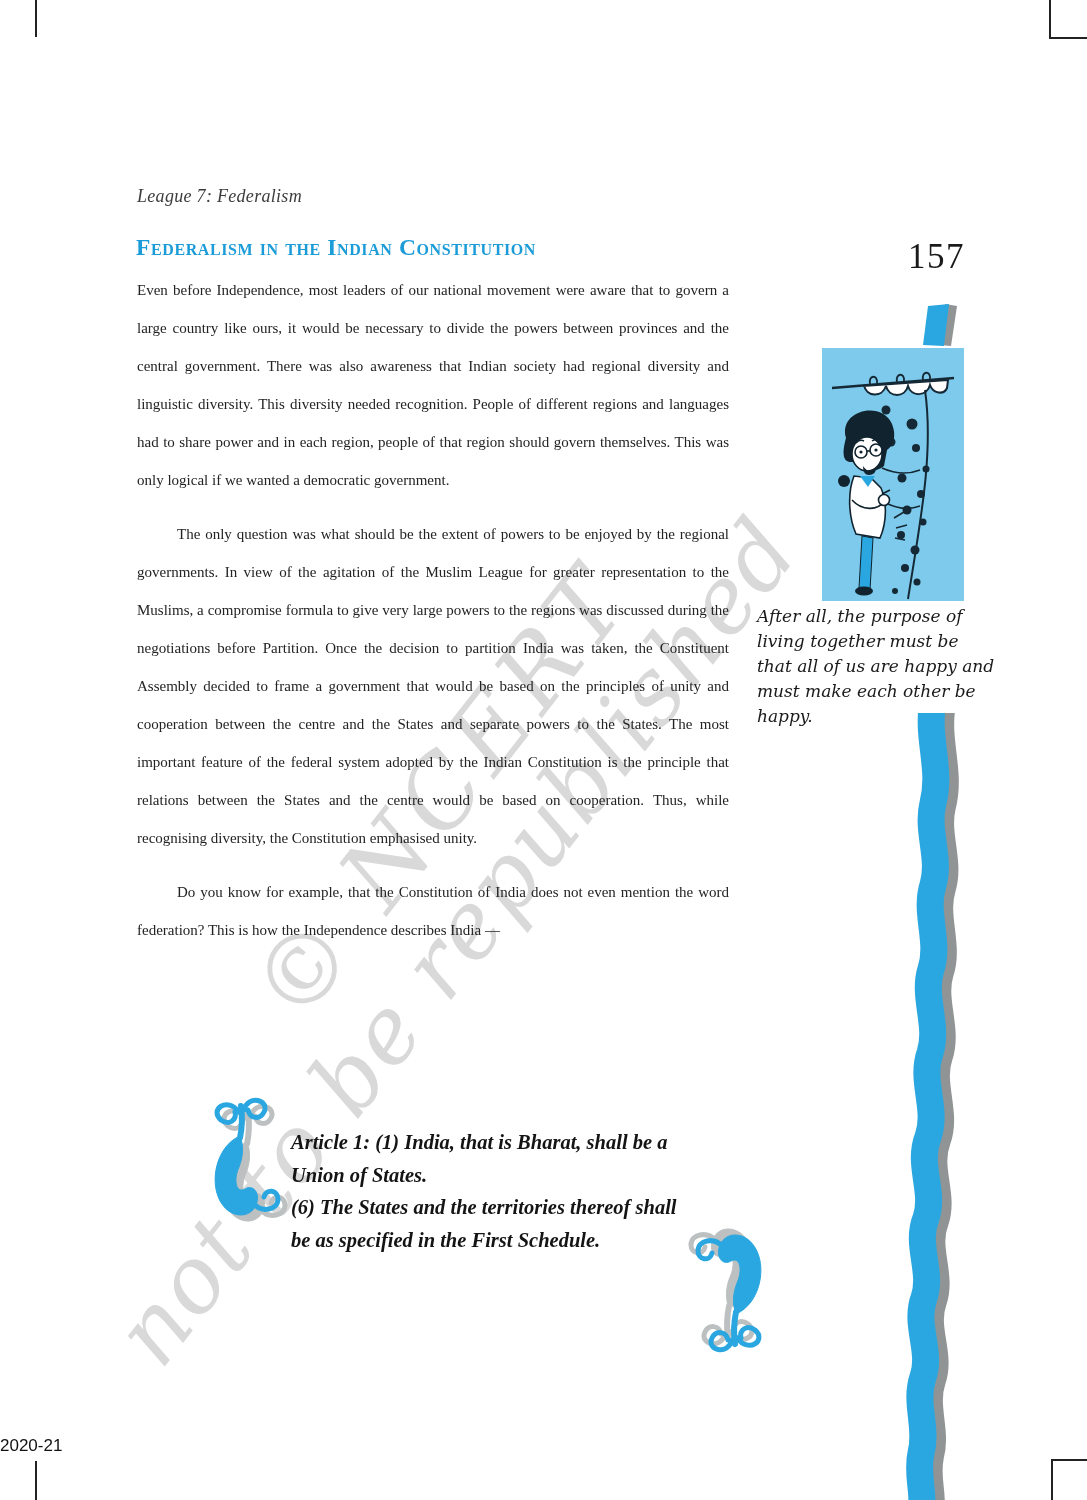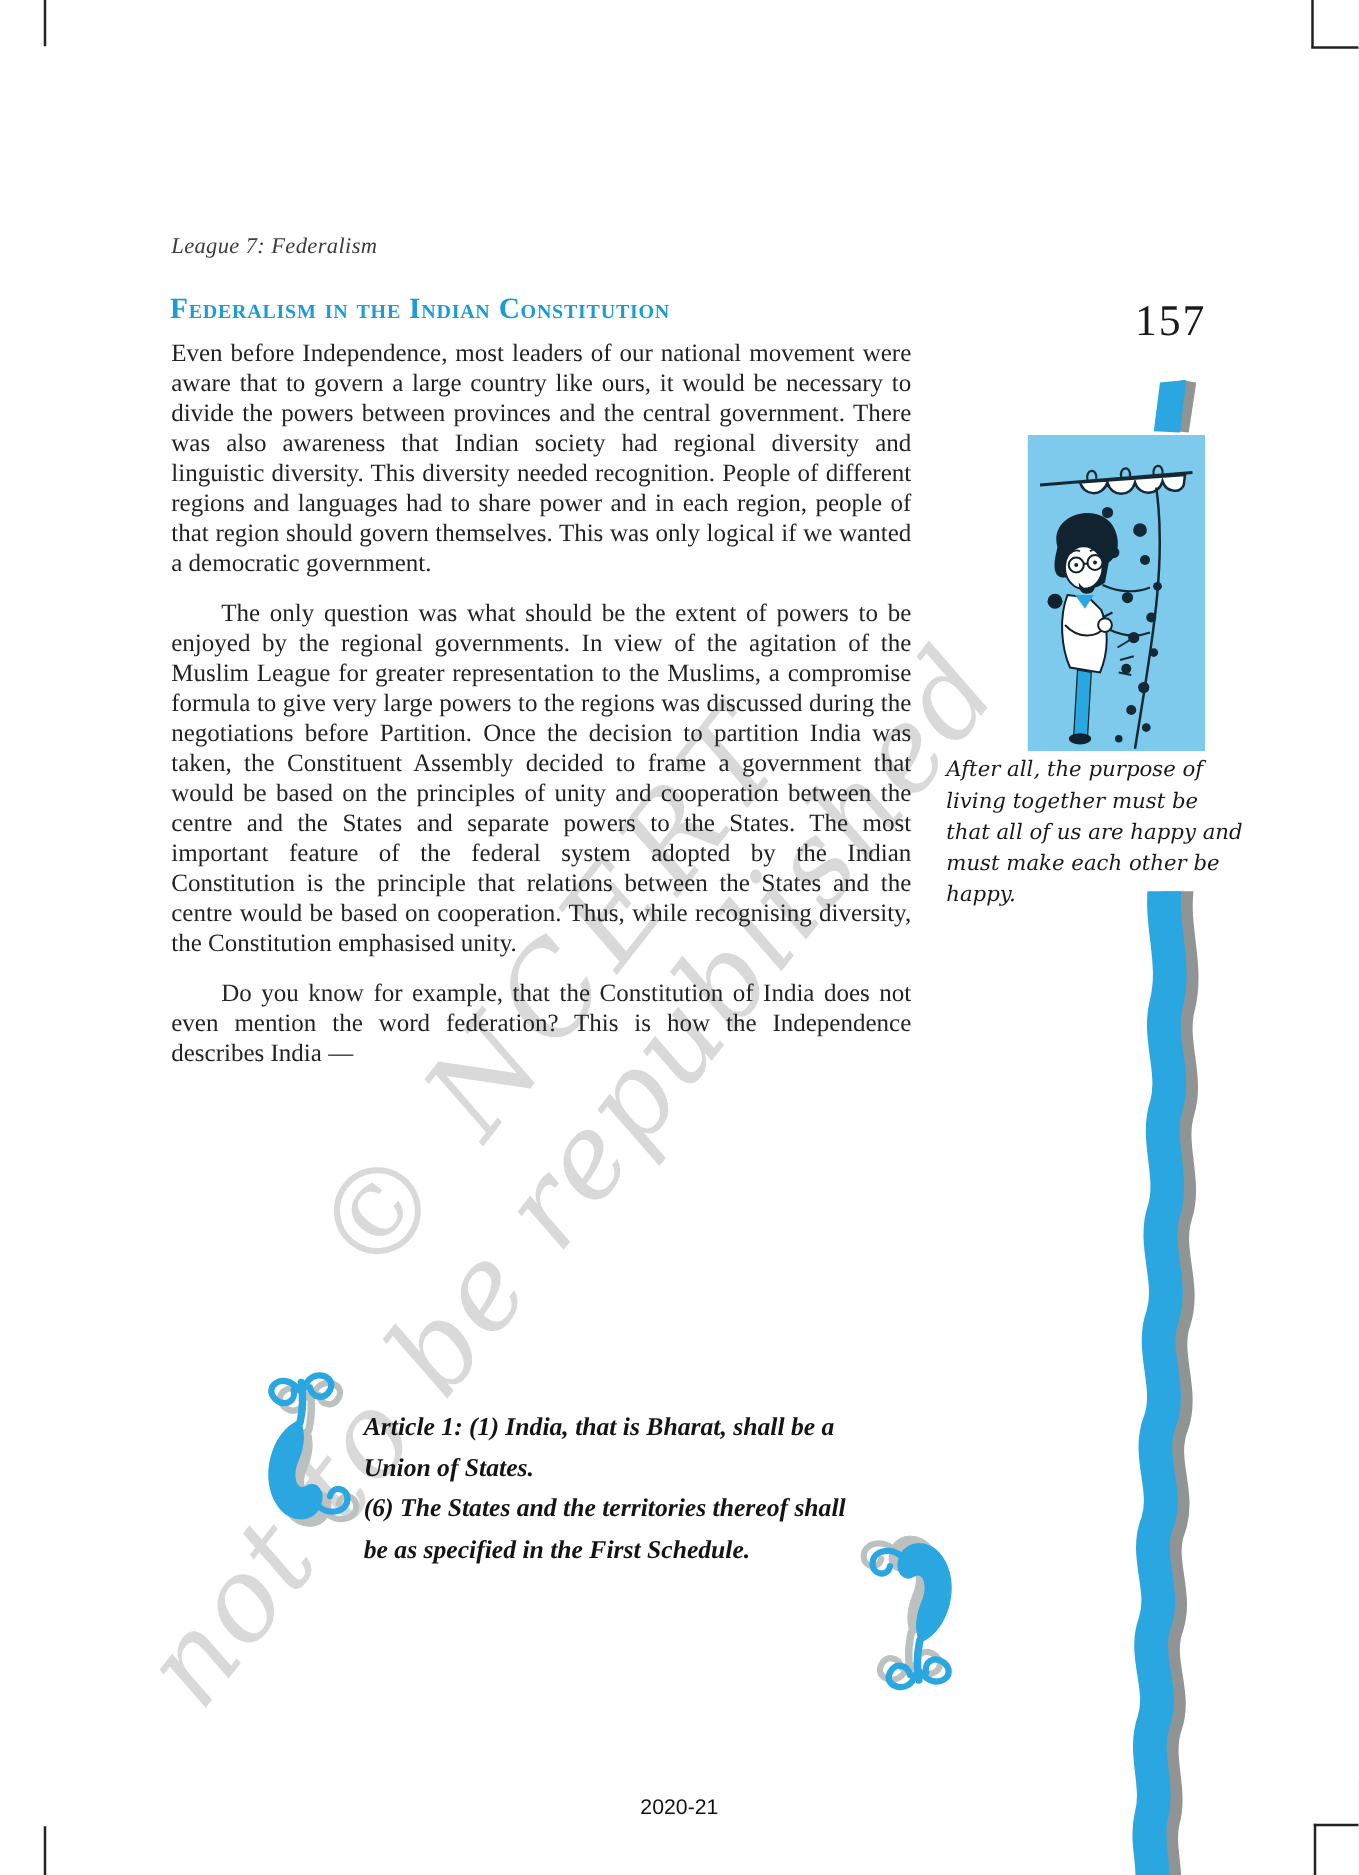--- a/index.html
+++ b/index.html
@@ -24,21 +24,21 @@
     font-style:italic; font-size:18px; color:#3c3c3c; letter-spacing:0.3px;
   }
   .section-heading {
     position:absolute; left:136px; top:234px; margin:0; z-index:2;
     font-variant:small-caps; font-weight:bold; font-size:23.5px;
     letter-spacing:0.6px; color:var(--accent-blue,#1b9cd8);
   }
   
   .body-col {
     position:absolute; left:137px; top:271px; width:592px; z-index:2;
-    font-size:20px; line-height:24px; text-align:justify;
+    font-size:15px; line-height:38px; text-align:justify;
   }
   .body-col p { margin:0; }
   .body-col p.indent { text-indent:40px;margin-top:16px; }
   
   .quote {
     position:absolute; left:291px; top:1126px; width:396px; z-index:2;
     font-weight:bold; font-style:italic; font-size:20.5px;
     line-height:32.6px; color:#141414; text-align:left;
   }
   .quote p { margin:0; }
@@ -57,21 +57,21 @@
     font-style:italic; font-size:17px; line-height:24.9px; color:#1a1a1a;
     font-family:"DejaVu Serif", serif;
   }
   
   .flourish { position:absolute; z-index:2; }
   .flourish-left  { left:198px; top:1096px; }
   .flourish-right { left:686px; top:1212px; transform:rotate(180deg); }
   
   .footer {
     position:absolute; left:0; top:1436px; width:1087px; z-index:2;
-    text-align:center; font-family:"Liberation Sans", sans-serif;
+    text-align:left; font-family:"Liberation Sans", sans-serif;
     font-size:17px; color:#111;
   }
 </style>
 </head>
 <body>
 
 <div class="page">
 
   <div class="watermark wm1">© NCERT</div>
   <div class="watermark wm2">not to be republished</div>

